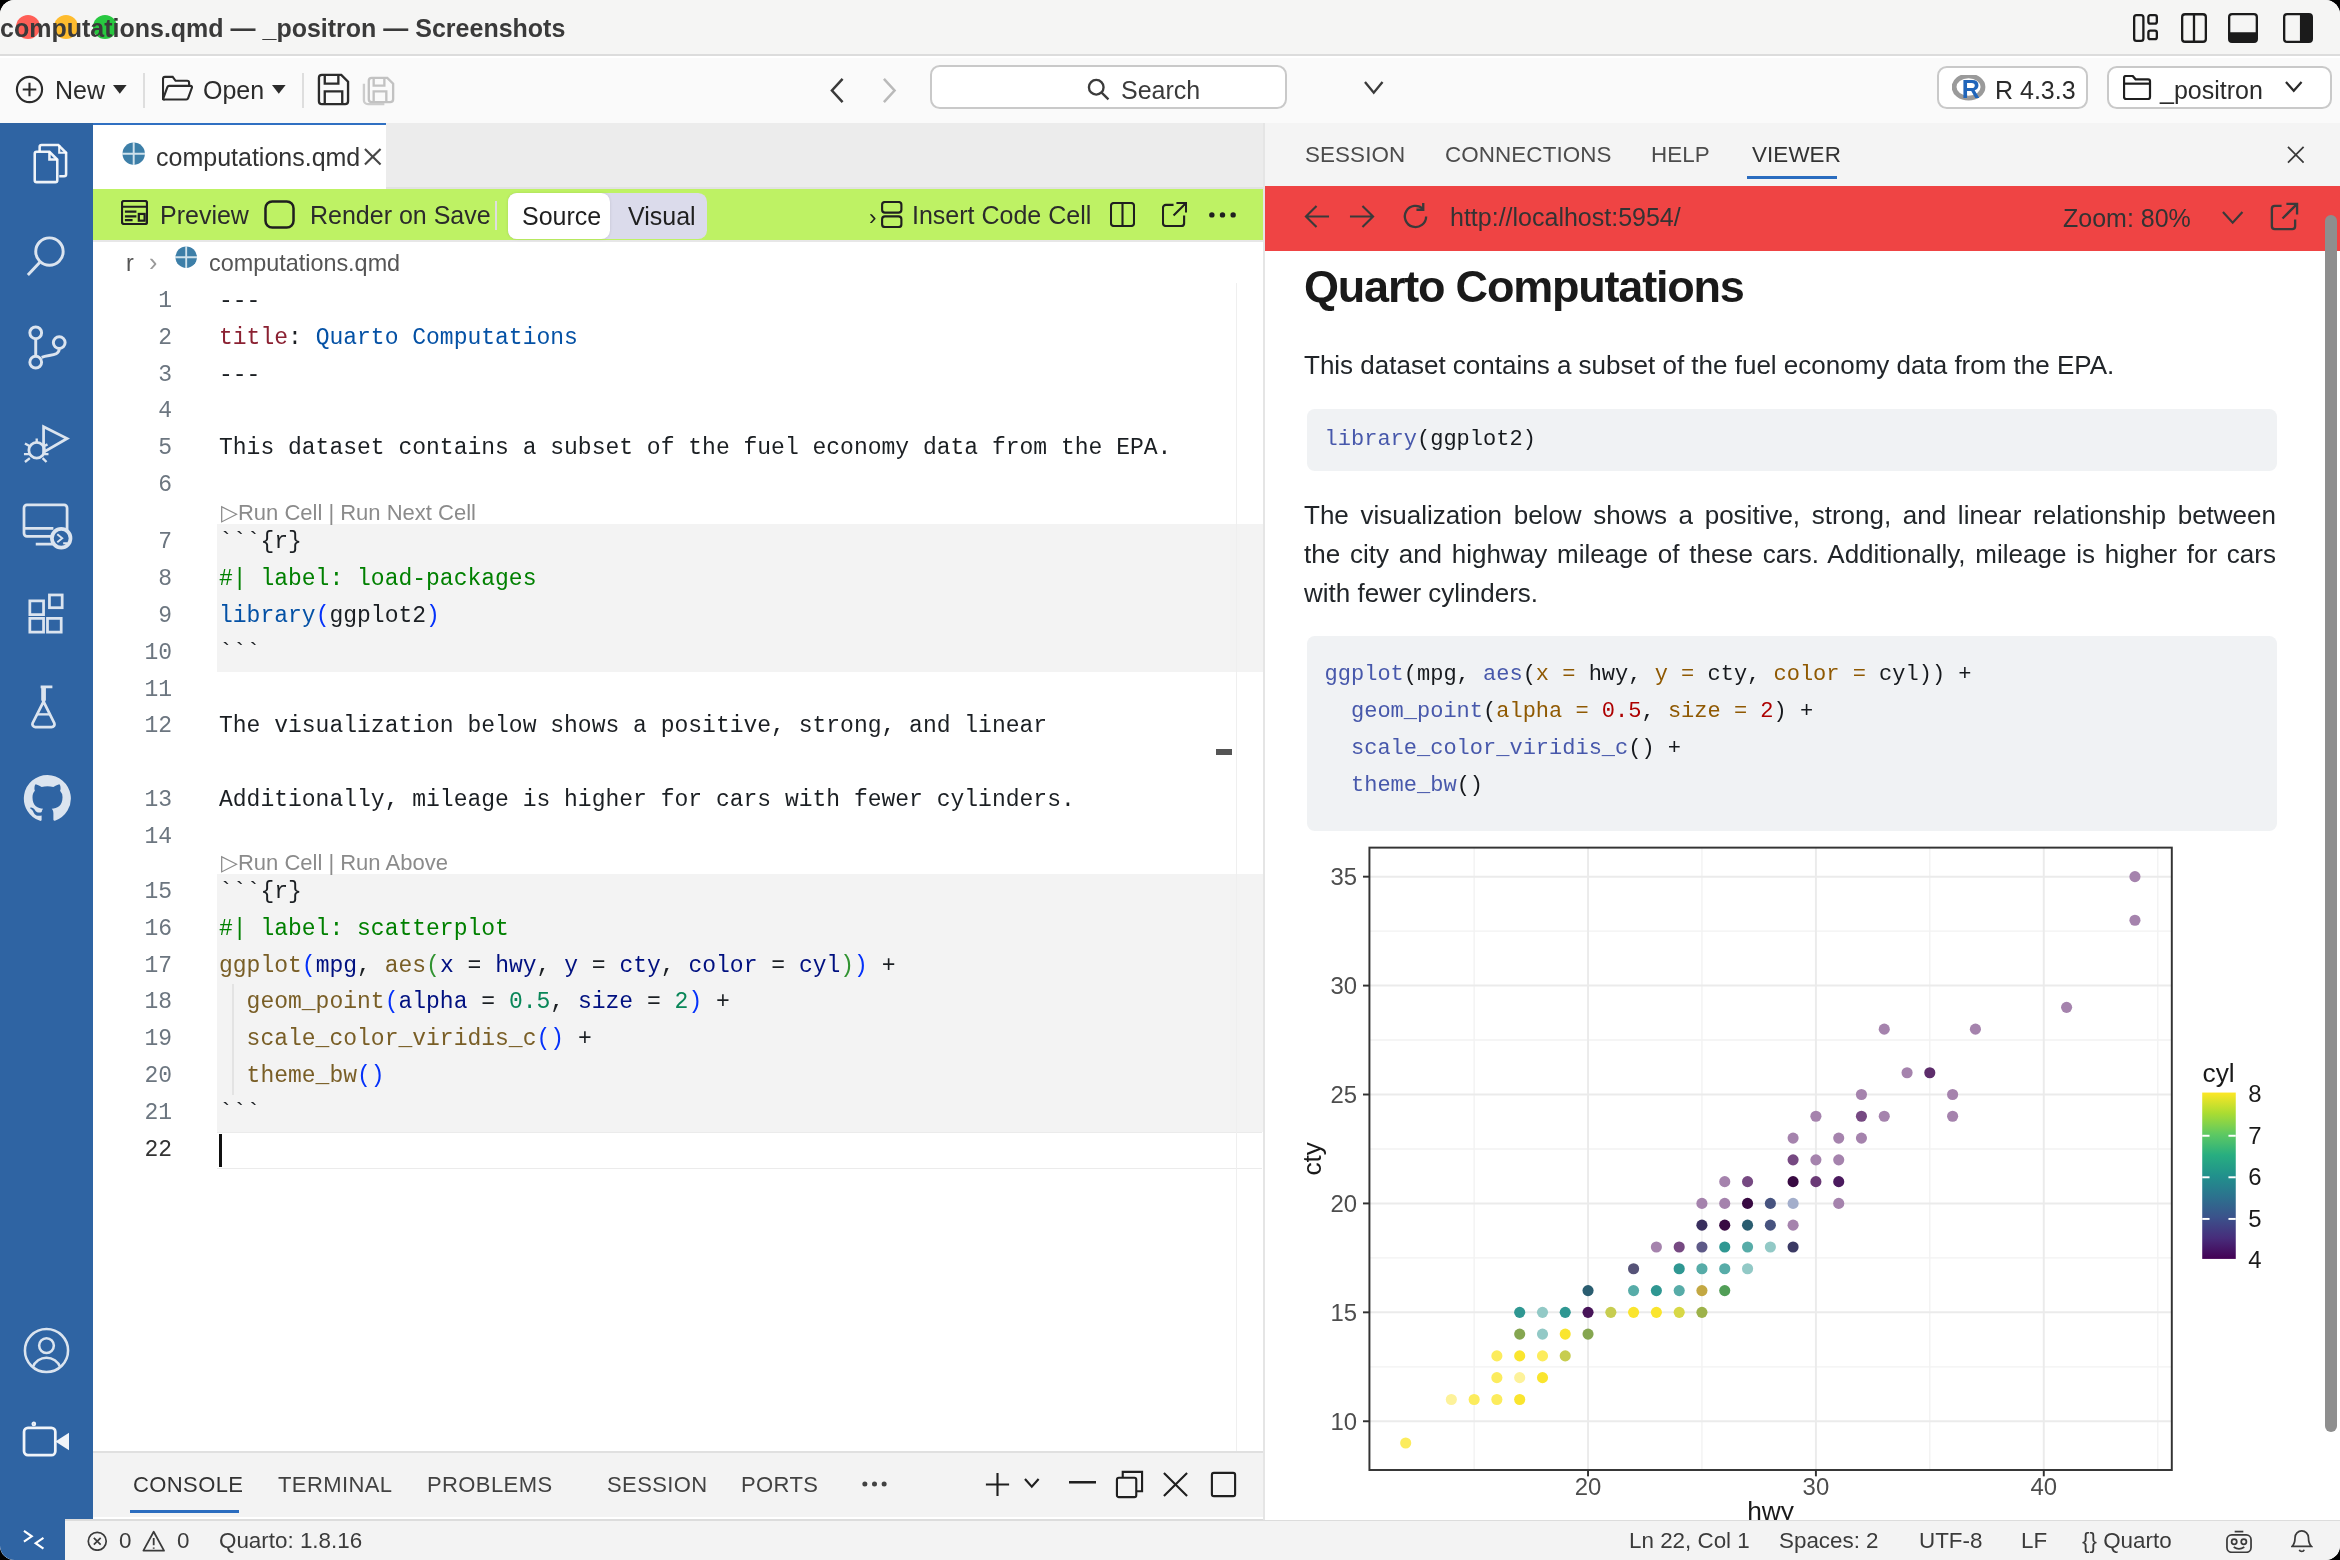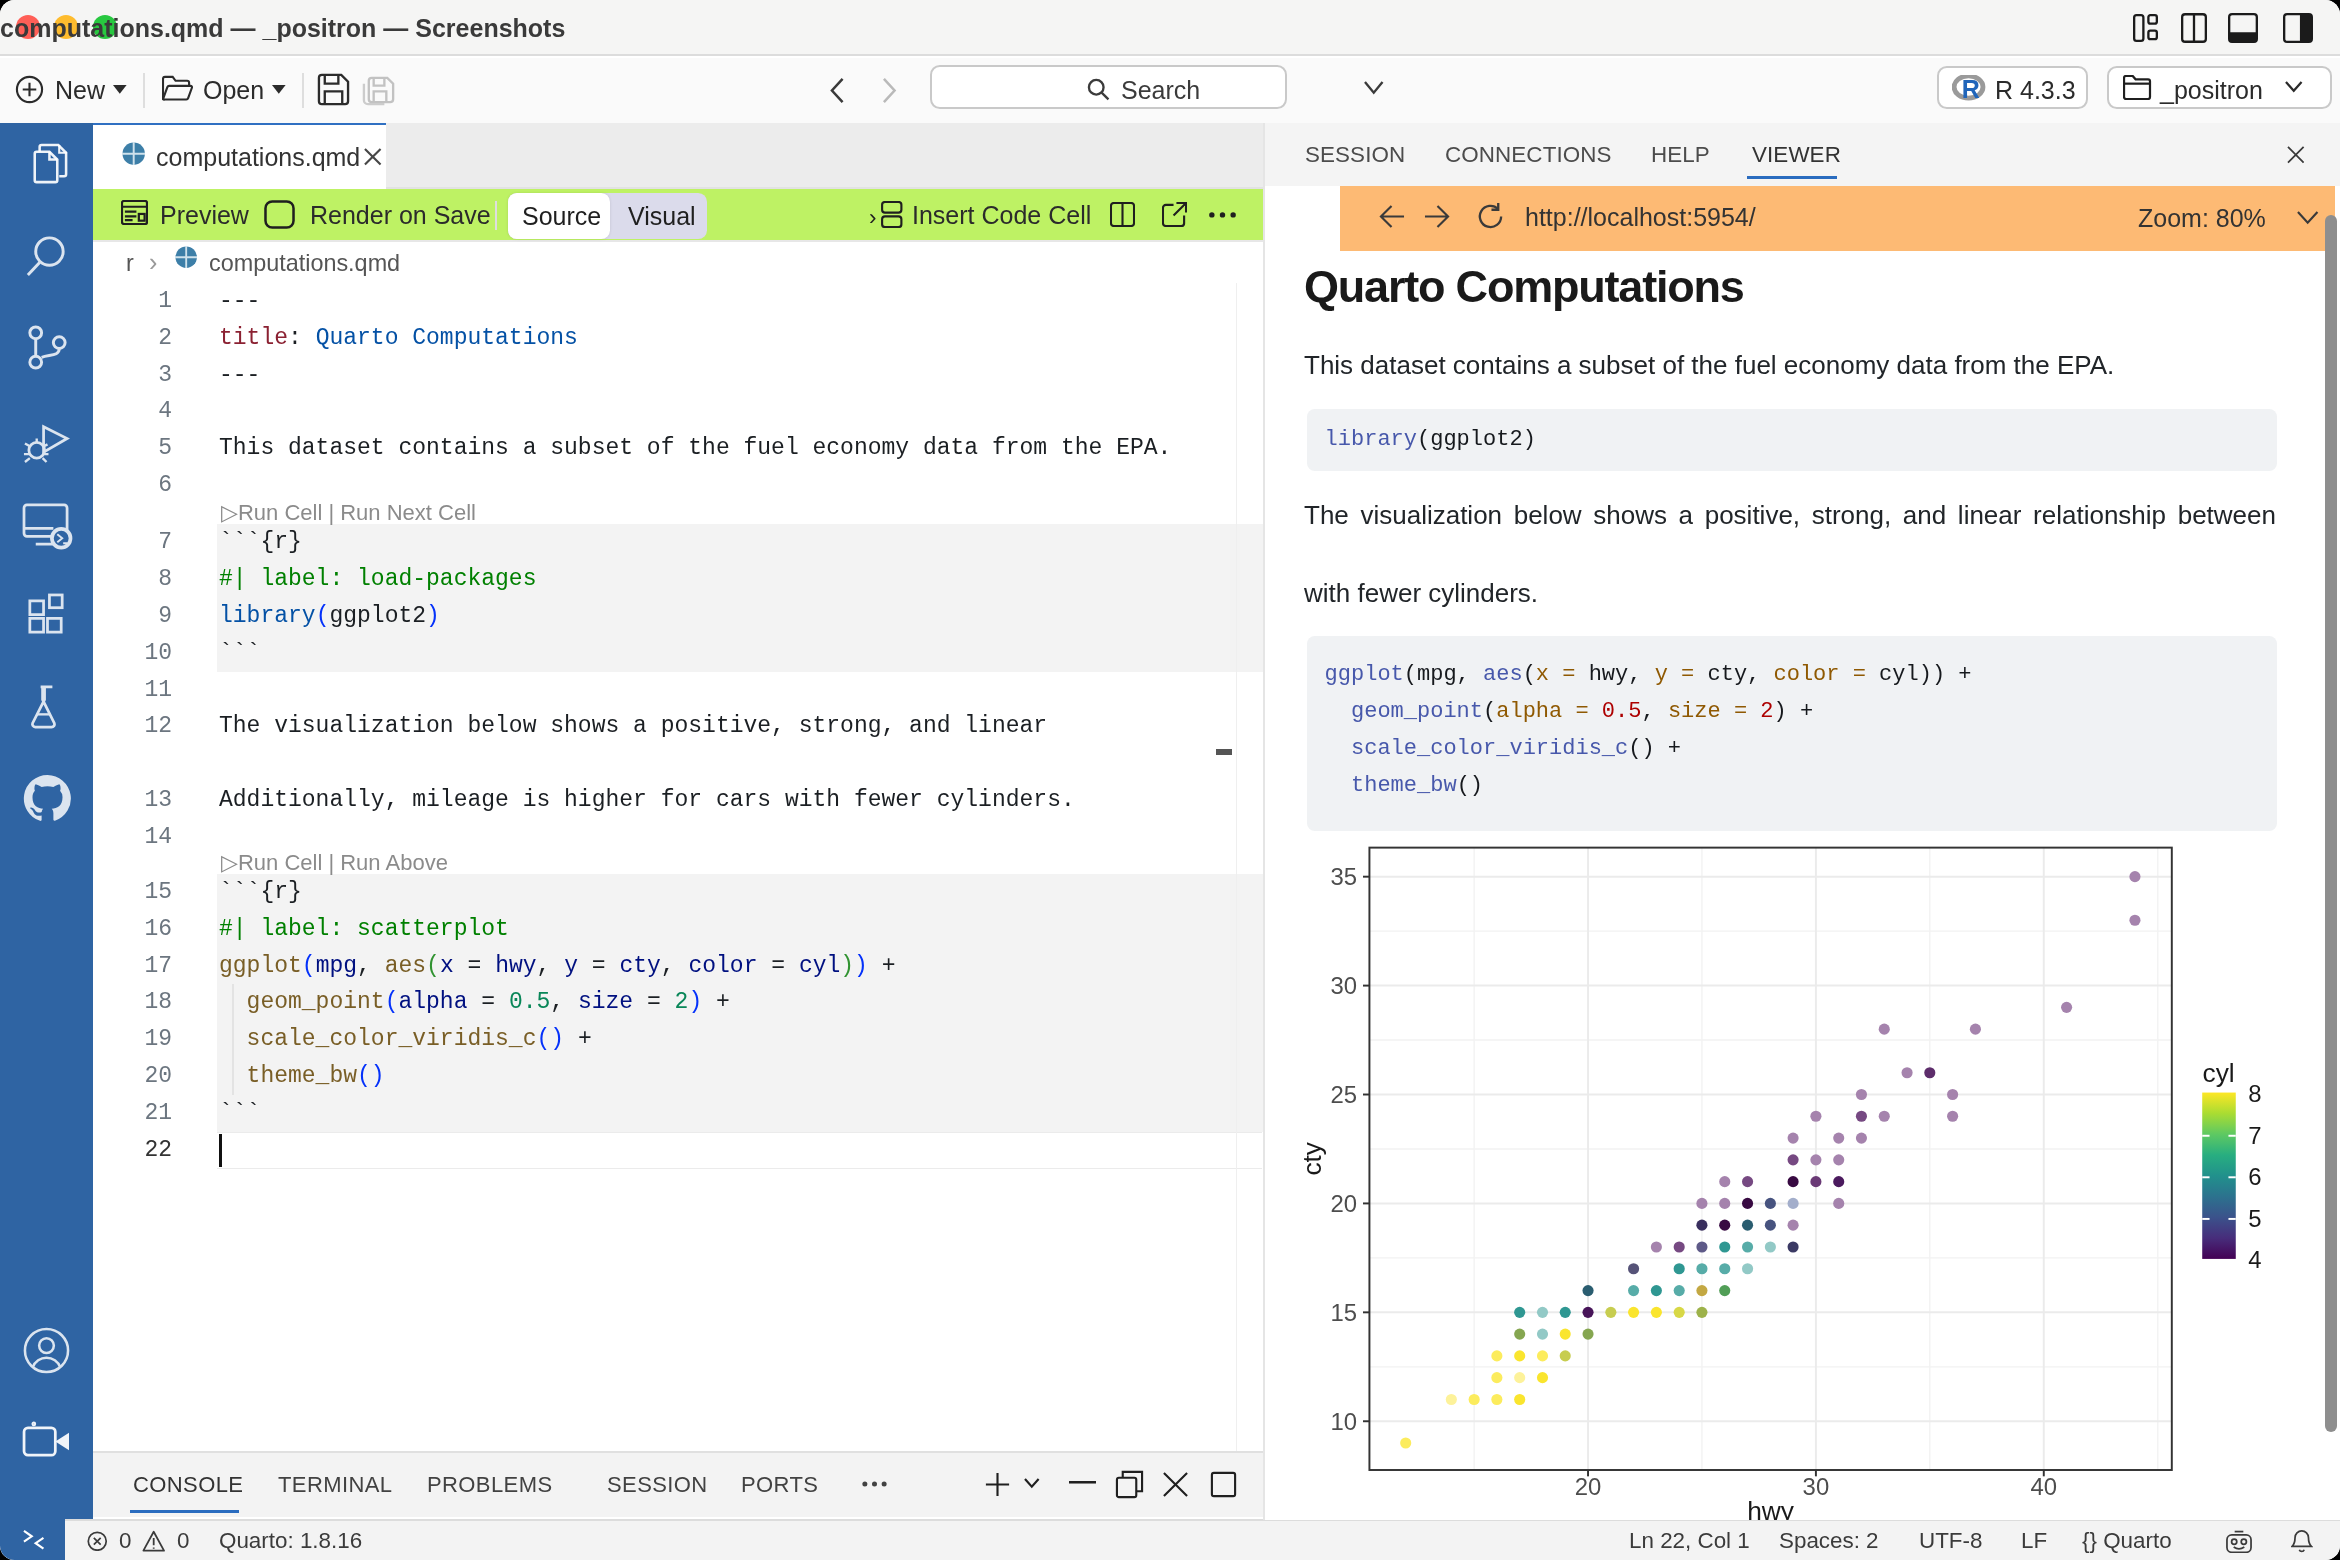--- a/index.html
+++ b/index.html
@@ -34,21 +34,21 @@
 #panel{position:absolute;left:93px;top:1451px;width:1170px;height:66px;background:#f3f3f3;border-top:2px solid #e0e0e0}
 .ptab{position:absolute;top:0;height:64px;line-height:64px;font-size:22px;color:#424242;letter-spacing:0.4px}
 
 #statusbar{position:absolute;left:0;top:1519px;width:2341px;height:41px;background:#f3f3f3;border-top:2px solid #dcdcdc}
 .st{position:absolute;top:0;height:39px;line-height:39px;font-size:22.4px;color:#3b3b3b}
 #remote{position:absolute;left:0;top:1519px;width:65px;height:41px;background:#2f64a3}
 
 #divider{position:absolute;left:1263px;top:123px;width:2.4px;height:1397px;background:#e5e5e5}
 #rtabs{position:absolute;left:1265px;top:123px;width:1075px;height:63px;background:#f4f4f4}
 .rtab{position:absolute;top:0;height:63px;line-height:63px;font-size:22.4px;color:#4c4c4c;letter-spacing:0.1px}
-#urlbar{position:absolute;left:1340px;top:186px;width:995px;height:65px;background:#fdba74}
+#urlbar{position:absolute;left:1265px;top:186px;width:1075px;height:65px;background:#ef4444}
 #viewer{position:absolute;left:1265px;top:252px;width:1075px;height:1268px;background:#fff;overflow:hidden}
 #vh1{position:absolute;left:39px;top:8.8px;font-size:45px;font-weight:700;color:#1a1a1a;letter-spacing:-1.2px}
 .vp{position:absolute;left:39px;font-size:26px;color:#212529;line-height:39px}
 .vcode{position:absolute;left:42px;width:970px;background:#f0f2f4;border-radius:7.8px;font-family:"Liberation Mono",monospace;font-size:22px;color:#16191d;white-space:pre}
 .qF{color:#4758ab}.qO{color:#8f5902}.qN{color:#ad0000}
 #vscroll{position:absolute;left:2325px;top:215px;width:12.2px;height:1217px;background:#8e8e8e;border-radius:6.8px}
 </style></head><body>
 <div id="win">
 <div id="titlebar">
  <div class="tl" style="left:15.6px;background:#ff5f57"></div>
@@ -387,20 +387,21 @@
  <svg class="abs" style="left:1003px;top:15.6px" width="31" height="31" viewBox="0 0 32 32" fill="none" stroke="#3a3a3a" stroke-width="2.4">
         <path d="M14 4H7a3 3 0 00-3 3v18a3 3 0 003 3h18a3 3 0 003-3v-7"></path>
         <path d="M19 2h11v11M29 3L15 17"></path>
       </svg>
 </div>
 <div id="viewer">
  <div id="vh1">Quarto Computations</div>
  <div class="vp" style="top:94px">This dataset contains a subset of the fuel economy data from the EPA.</div>
  <div class="vcode" style="top:157px;height:62px;line-height:62px"><span style="margin-left:17.6px"><span class="qF">library</span>(ggplot2)</span></div>
  <div class="vp" style="top:244px;width:972px;text-align:justify;text-align-last:justify">The visualization below shows a positive, strong, and linear relationship between</div>
+ <div class="vp" style="top:283px;width:972px;text-align:justify;text-align-last:justify">the city and highway mileage of these cars. Additionally, mileage is higher for cars</div>
  <div class="vp" style="top:322px">with fewer cylinders.</div>
  <div class="vcode" style="top:384px;height:195px;line-height:37px;padding:19.5px 0 0 17.6px"><span class="qF">ggplot</span>(mpg, <span class="qF">aes</span>(<span class="qO">x =</span> hwy, <span class="qO">y =</span> cty, <span class="qO">color =</span> cyl)) +
   <span class="qF">geom_point</span>(<span class="qO">alpha =</span> <span class="qN">0.5</span>, <span class="qO">size =</span> <span class="qN">2</span>) +
   <span class="qF">scale_color_viridis_c</span>() +
   <span class="qF">theme_bw</span>()</div>
  <svg class="abs" style="left:0;top:582px" width="1075" height="686" viewBox="1297.5 855 1102.5 703">
  <g id="plotg">
  <rect x="1404.6" y="868.7" width="822.9" height="638.3" fill="#ffffff"></rect>
  <line x1="1404.6" x2="2227.5" y1="1401.2" y2="1401.2" stroke="#f2f2f2" stroke-width="1.4"></line>
  <line x1="1404.6" x2="2227.5" y1="1289.5" y2="1289.5" stroke="#f2f2f2" stroke-width="1.4"></line>

